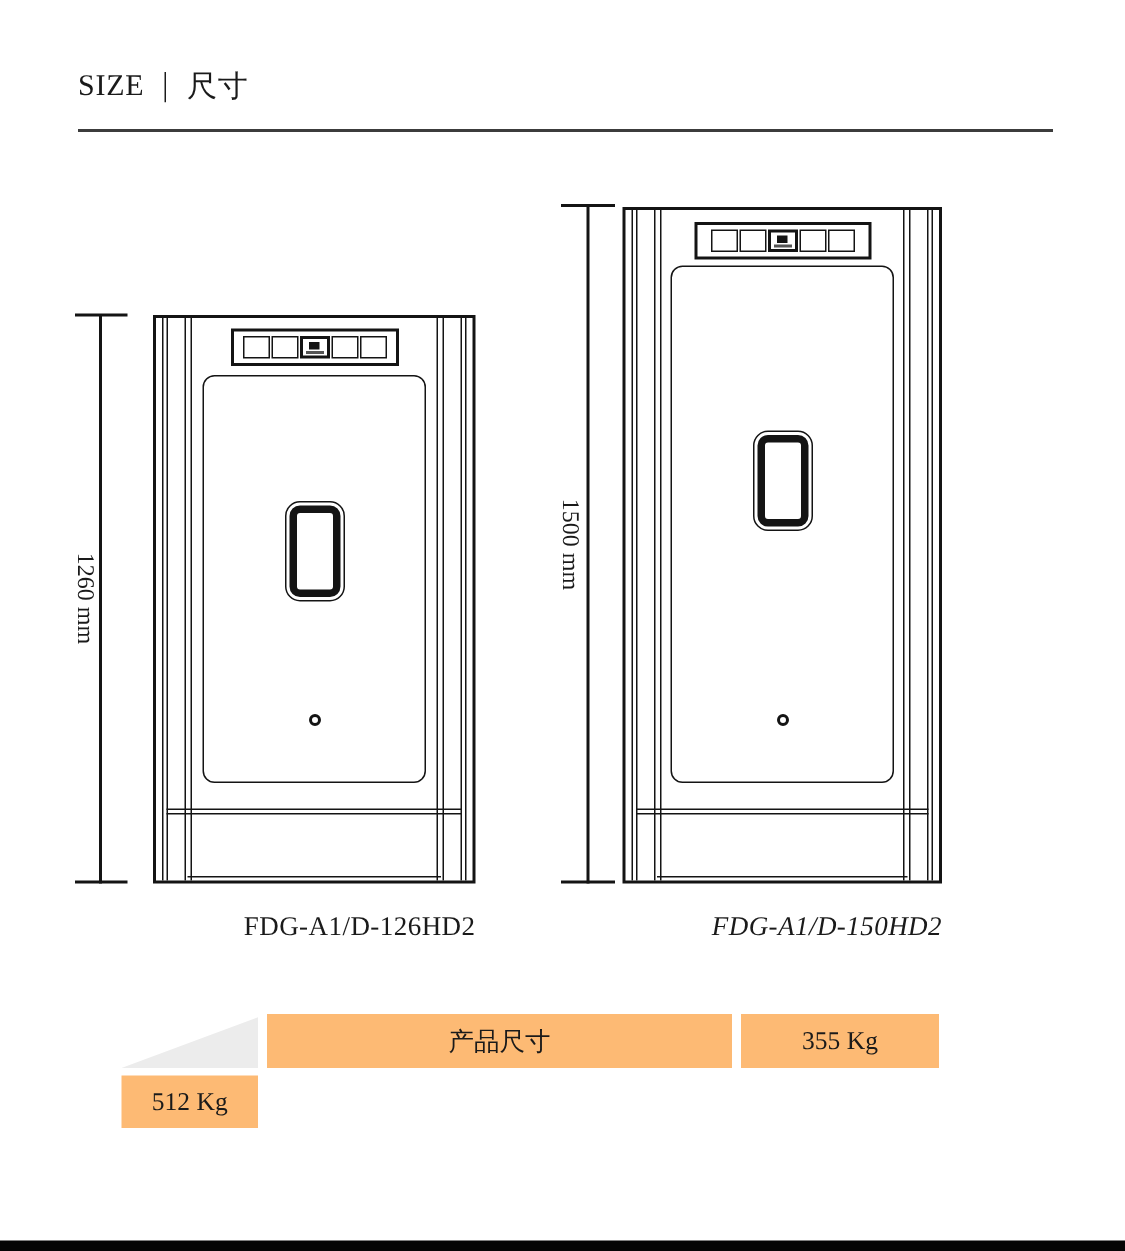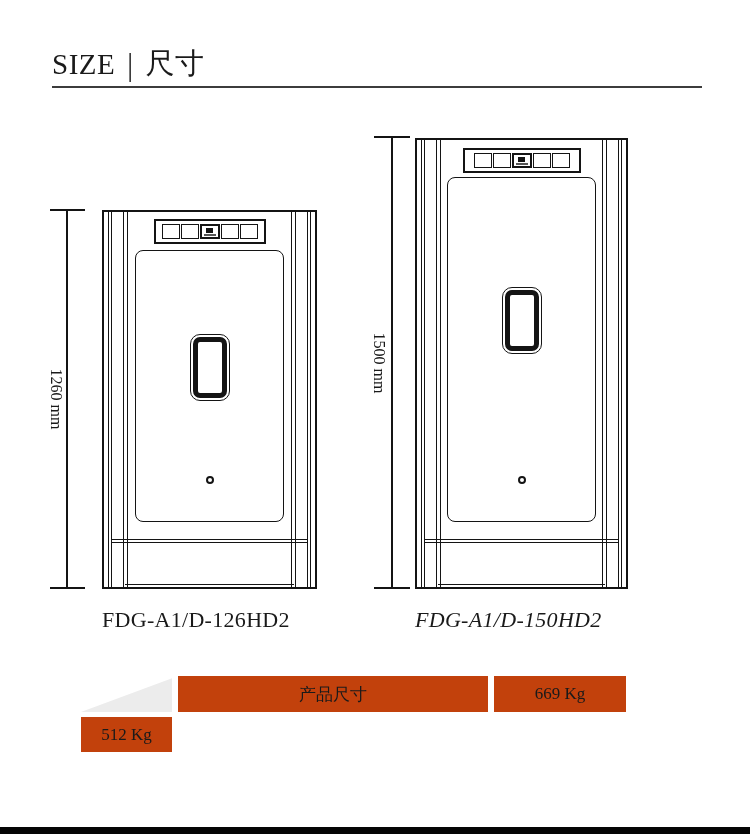--- a/index.html
+++ b/index.html
@@ -1,21 +1,21 @@
 <!DOCTYPE html>
 <html><head>
 <meta charset="utf-8">
 <style>
   html,body{margin:0;padding:0;background:#fff;}
   .page{
     position:relative;width:750px;height:834px;background:#ffffff;overflow:hidden;
     font-family:"Liberation Serif","DejaVu Serif",serif;color:#1a1a1a;
   }
   
-  .title{position:absolute;left:52px;top:44px;font-size:29px;letter-spacing:.5px;display:flex;align-items:center;gap:12px;}
+  .title{position:absolute;left:52px;top:44px;font-size:20px;letter-spacing:.5px;display:flex;align-items:center;gap:12px;}
   .title .sep{font-weight:400;transform:scaleY(1.1);}
   .title-rule{position:absolute;left:52px;top:86px;width:650px;height:2px;background:#3c3c3c;}
 
   
   .dim-vline{position:absolute;width:2px;background:#141414;}
   .dim-cap{position:absolute;height:2px;background:#141414;}
   .dim-text{
     position:absolute;font-size:16px;white-space:nowrap;
     transform:translate(-50%,-50%) rotate(90deg);
   }
@@ -36,30 +36,30 @@
   .logo-bar{width:12px;height:2px;background:#555;margin-top:1px;}
   .door{position:absolute;border:1.5px solid #141414;border-radius:8px;background:#fff;}
   .handle{position:absolute;left:50%;transform:translateX(-50%);
     border:1px solid #141414;border-radius:10px;padding:2px;box-sizing:border-box;display:flex;}
   .handle-inner{flex:1;border:5px solid #141414;border-radius:7px;background:#fff;}
   .keyhole{position:absolute;left:50%;transform:translateX(-50%);
     width:8px;height:8px;border:2.5px solid #141414;border-radius:50%;background:#fff;box-sizing:border-box;}
   .baseline{position:absolute;height:4px;box-sizing:border-box;
     border-top:1px solid #141414;border-bottom:1px solid #141414;}
   .footline{position:absolute;height:1px;background:#141414;}
-  .model-label{position:absolute;text-align:left;font-size:22px;letter-spacing:.3px;}
+  .model-label{position:absolute;text-align:right;font-size:18px;letter-spacing:.3px;}
 
   
   .spec-table{
     position:absolute;left:81px;top:676px;display:grid;
     grid-template-columns:91px 310px 132px;
     grid-template-rows:36px 35px 35px;
     gap:5px 6px;font-size:17px;
   }
-  .cell{background:#c2410c;display:flex;align-items:center;justify-content:center;text-align:center;}
+  .cell{background:#fdba74;display:flex;align-items:center;justify-content:center;text-align:center;}
   .cell-corner{background:#ffffff;position:relative;}
   .corner-tri{position:absolute;left:0;top:0;right:0;bottom:0;background:#ececec;
     clip-path:polygon(0 100%,100% 6%,100% 100%);}
 
   .footer-bar{position:absolute;left:0;top:827px;width:750px;height:7px;background:#050505;}
 </style>
 </head>
 <body>
 
 <div class="page">
@@ -141,19 +141,19 @@
 
   <div class="model-label" style="left:102px;top:607px;width:215px;">FDG-A1/D-126HD2</div>
   <div class="model-label" style="left:415px;top:607px;width:213px;font-style:italic;">FDG-A1/D-150HD2</div>
 
   <div class="spec-table">
     <div class="cell cell-corner">
       <div class="corner-tri"></div>
     </div>
     <div class="cell">产品尺寸</div>
 
-    <div class="cell">669 Kg</div>
+    <div class="cell">355 Kg</div>
 
     <div class="cell">512 Kg</div>
   </div>
 
   <div class="footer-bar"></div>
 </div>
 
 </body></html>

